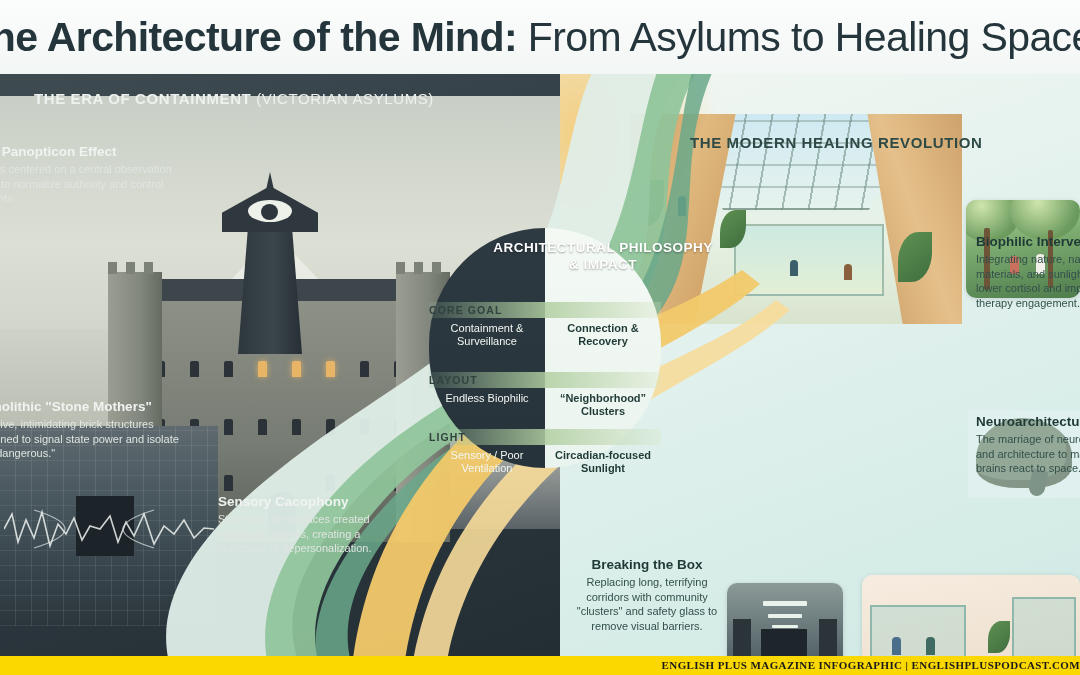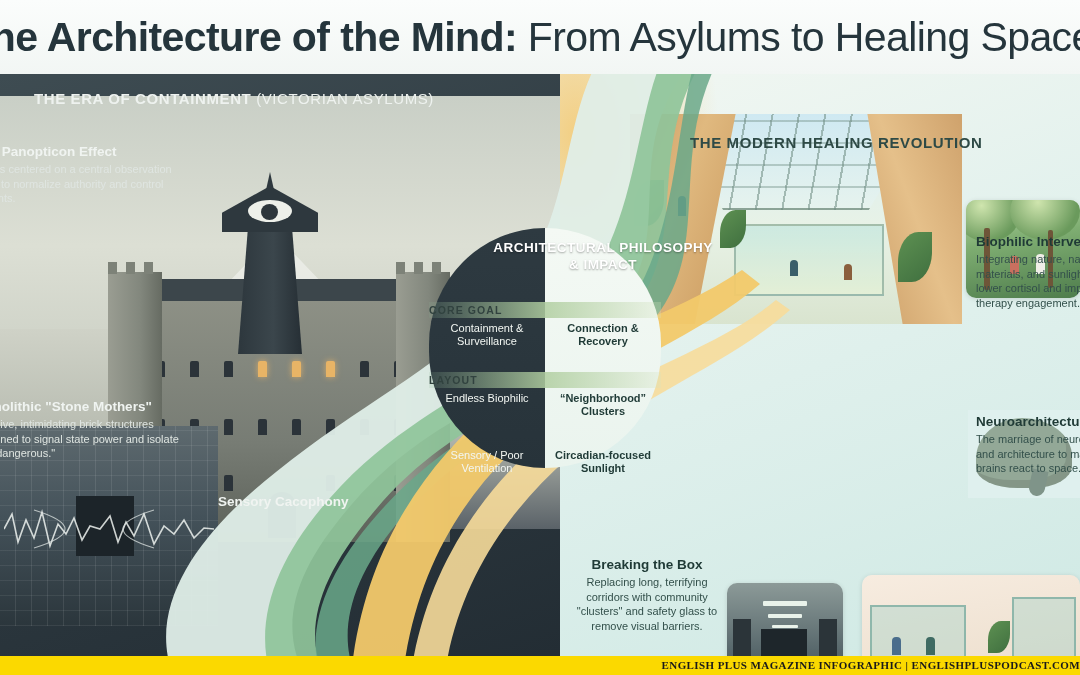--- a/index.html
+++ b/index.html
@@ -448,20 +448,21 @@
       <div class="p">Wards centered on a central observation point to normalize authority and control patients.</div>
     </div>
 
     <div class="ann on-dark" id="ann-stone">
       <div class="h">Monolithic "Stone Mothers"</div>
       <div class="p">Massive, intimidating brick structures designed to signal state power and isolate the "dangerous."</div>
     </div>
 
     <div class="ann on-dark" id="ann-sensory">
       <div class="h">Sensory Cacophony</div>
+      <div class="p">Stone and tile surfaces created echoss of distress, creating a nightmare of depersonalization.</div>
     </div>
 
     <div class="ann on-light" id="ann-biophilic">
       <div class="h">Biophilic Intervention</div>
       <div class="p">Integrating nature, natural materials, and sunlight to lower cortisol and improve therapy engagement.</div>
     </div>
 
     <div class="ann on-light" id="ann-neuro">
       <div class="h">Neuroarchitecture</div>
       <div class="p">The marriage of neuroscience and architecture to map how brains react to space.</div>
@@ -483,20 +484,21 @@
         <div class="cell dk">Containment &amp; Surveillance</div>
         <div class="cell lt">Connection &amp; Recovery</div>
       </div>
 
       <div class="cat-label" style="top:144px;">LAYOUT</div>
       <div class="cat-row" style="top:164px;">
         <div class="cell dk">Endless Biophilic</div>
         <div class="cell lt">“Neighborhood” Clusters</div>
       </div>
 
+      <div class="cat-label" style="top:201px;">LIGHT</div>
       <div class="cat-row" style="top:221px;">
         <div class="cell dk">Sensory / Poor Ventilation</div>
         <div class="cell lt">Circadian-focused Sunlight</div>
       </div>
     </div>
 
   </div>
 
   <div class="footer">
     <span>ENGLISH PLUS MAGAZINE INFOGRAPHIC | ENGLISHPLUSPODCAST.COM</span>

